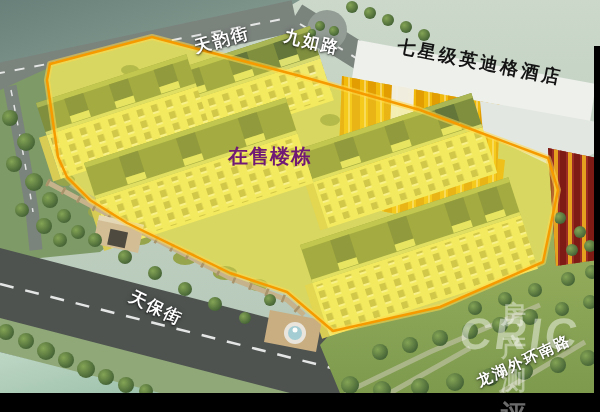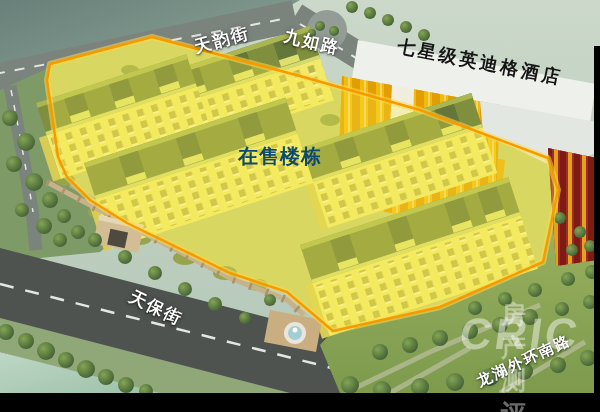--- a/index.html
+++ b/index.html
@@ -293,19 +293,19 @@
 
     <g>
       <rect x="0" y="393" width="600" height="19" fill="#000"></rect>
       <rect x="594" y="46" width="6" height="347" fill="#000"></rect>
     </g>
   </svg>
 
   <div class="lbl lbl-street" style="left:222px;top:40px;--r:-15deg">天韵街</div>
   <div class="lbl lbl-street" style="left:312px;top:42px;--r:13deg">九如路</div>
   <div class="lbl lbl-hotel" style="left: 480px; top: 62px; --r: 11deg; color: rgb(20, 20, 20);">七星级英迪格酒店</div>
-  <div class="lbl lbl-onsale" style="left: 280px; top: 156px; color: #0c4a6e;">在售楼栋</div>
+  <div class="lbl lbl-onsale" style="left: 270px; top: 156px; color: #701a75;">在售楼栋</div>
   <div class="lbl lbl-street" style="left:156px;top:308px;--r:26deg">天保街</div>
   <div class="lbl lbl-street" style="left:524px;top:361px;--r:-25deg;font-size:15px">龙湖外环南路</div>
 
   <div class="wm-brand" style="left:520px;top:334px">CRIC</div>
   <div class="wm-sub" style="left:534px;top:364px">房产测评</div>
 </div>
 
 </body></html>

